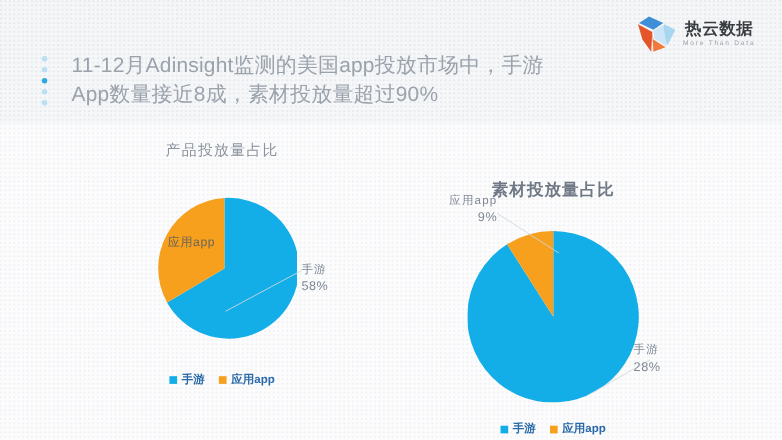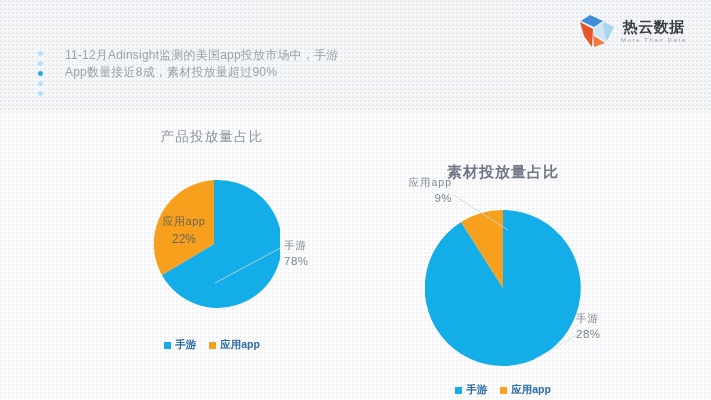--- a/index.html
+++ b/index.html
@@ -84,21 +84,21 @@
     width: 5px; height: 5px;
     border-radius: 50%;
     background: #b9dff3;
   }
   .title-dots i.strong { background: #2fa8e0; }
 
   .title {
     position: absolute;
     left: 65px; top: 47px;
     width: 480px;
-    font-size: 12px;
+    font-size: 19px;
     line-height: 1.42;
     color: #9aa2ac;
     letter-spacing: 0.2px;
     white-space: pre-line;
   }
 
   
   .chart {
     position: absolute;
   }
@@ -199,44 +199,43 @@
   <div class="title-dots">
     <i></i>
     <i></i>
     <i class="strong"></i>
     <i></i>
     <i></i>
   </div>
   <div class="title">11-12月Adinsight监测的美国app投放市场中，手游
 App数量接近8成，素材投放量超过90%</div>
 
-  <div class="chart" id="chart-left" style="left:112px; top:128px; width:200px; height:230px;">
+  <div class="chart" id="chart-left" style="left:102px; top:128px; width:200px; height:230px;">
 
     <div class="chart-title">产品投放量占比</div>
 
     <div class="pie-wrap" style="left:36px; top:50px;">
       <svg width="132" height="132" viewBox="0 0 132 132" aria-hidden="true">
 
         <path d="M66 66 L66 2 A64 64 0 1 1 13.88 97.0 Z" fill="#13ade7"></path>
 
         <path d="M66 66 L13.88 97.0 A64 64 0 0 1 66 2 Z" fill="#f6a01e"></path>
       </svg>
     </div>
 
     <div class="inslice" style="left:30px; top:85px; width:84px;">
       <div class="c-name">应用app</div>
-      <div class="c-val">22%</div>
     </div>
 
     <svg style="position:absolute; left:100px; top:110px;" width="80" height="50" aria-hidden="true">
       <line x1="3" y1="45" x2="72" y2="8" stroke="#cfd8e0" stroke-width="0.8"></line>
     </svg>
     <div class="callout" style="left:172px; top:110px;">
       <div class="c-name">手游</div>
-      <div class="c-val">78%</div>
+      <div class="c-val">58%</div>
     </div>
 
     <div class="legend" style="left:0; top:210px;">
       <div class="legend-item">
         <span class="legend-swatch" style="background:#13ade7"></span>
         <span>手游</span>
       </div>
       <div class="legend-item">
         <span class="legend-swatch" style="background:#f6a01e"></span>
         <span>应用app</span>

